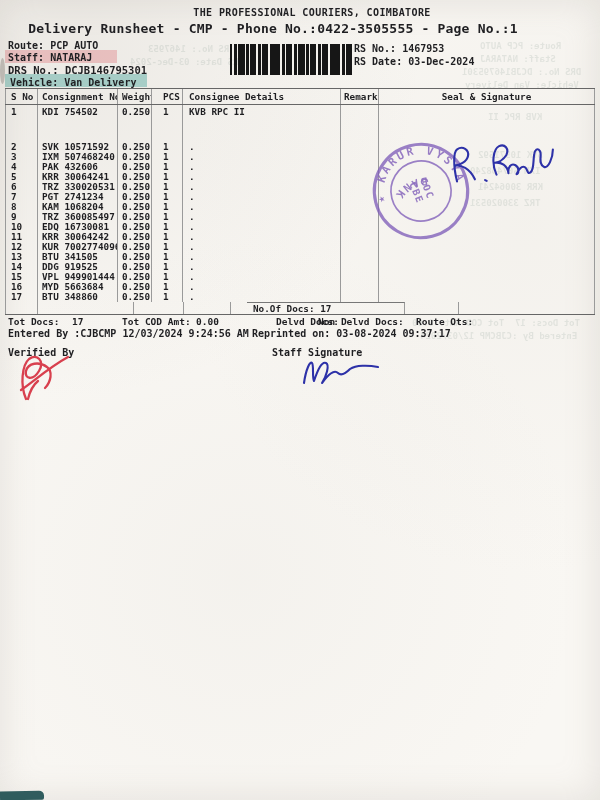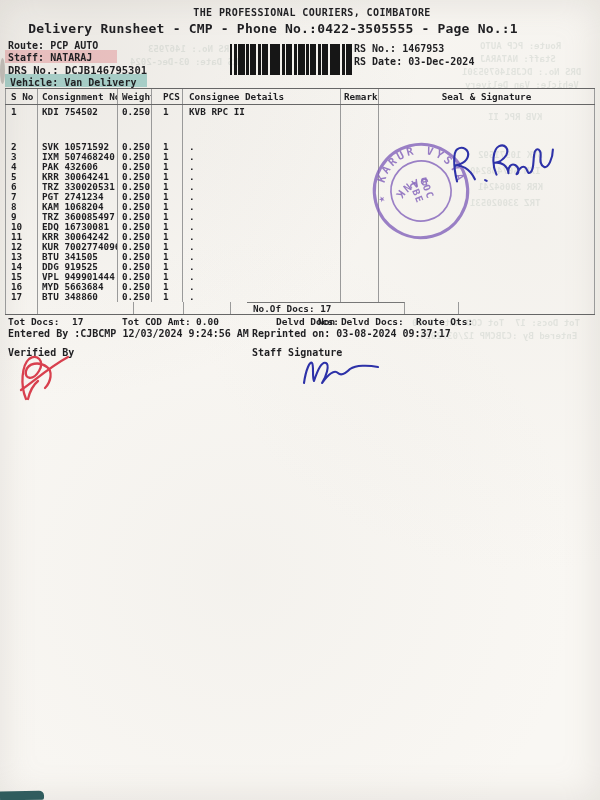--- a/index.html
+++ b/index.html
@@ -303,21 +303,21 @@
     <span class="abs totline" style="left:318px;">Non Delvd Docs:</span>
     <span class="abs totline" style="left:416px;">Route Ots:</span>
   </div>
 
   <div>
     <span class="abs entline" style="left:8px;">Entered By :CJBCMP 12/03/2024 9:24:56 AM</span>
     <span class="abs entline" style="left:252px;">Reprinted on: 03-08-2024 09:37:17</span>
   </div>
 
   <div class="abs siglabel" style="left:8px;">Verified By</div>
-  <div class="abs siglabel" style="left:252px;">Staff Signature</div>
+  <div class="abs siglabel" style="left:272px;">Staff Signature</div>
 
   <svg class="abs stamp" viewBox="0 0 110 110">
     <g transform="rotate(-14 55 55)" stroke="#7e5cb8" fill="none" stroke-opacity=".85">
       <circle cx="55" cy="55" r="45" stroke-width="3"></circle>
       <circle cx="55" cy="55" r="29" stroke-width="1.6"></circle>
       <path id="arcTop" d="M 21,67 A 36,36 0 1 1 89,67" stroke="none"></path>
       <path id="arcBot" d="M 89,67 A 36,36 0 0 0 21,67" stroke="none"></path>
     </g>
     <g transform="rotate(-14 55 55)" fill="#7e5cb8" fill-opacity=".88" stroke="none" font-family="DejaVu Sans Mono, monospace" font-weight="700">
       <text font-size="10.5" letter-spacing="2.6">

